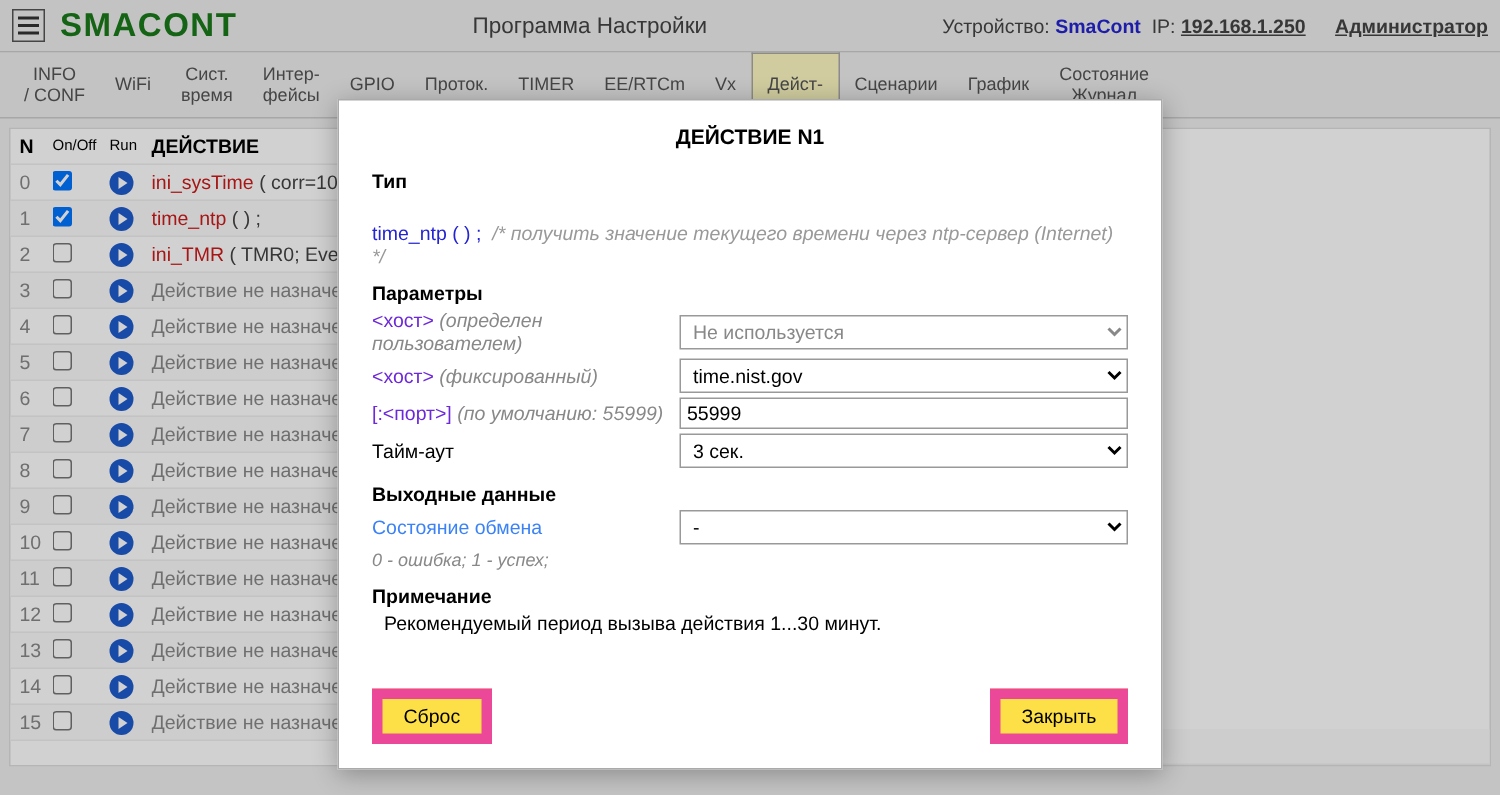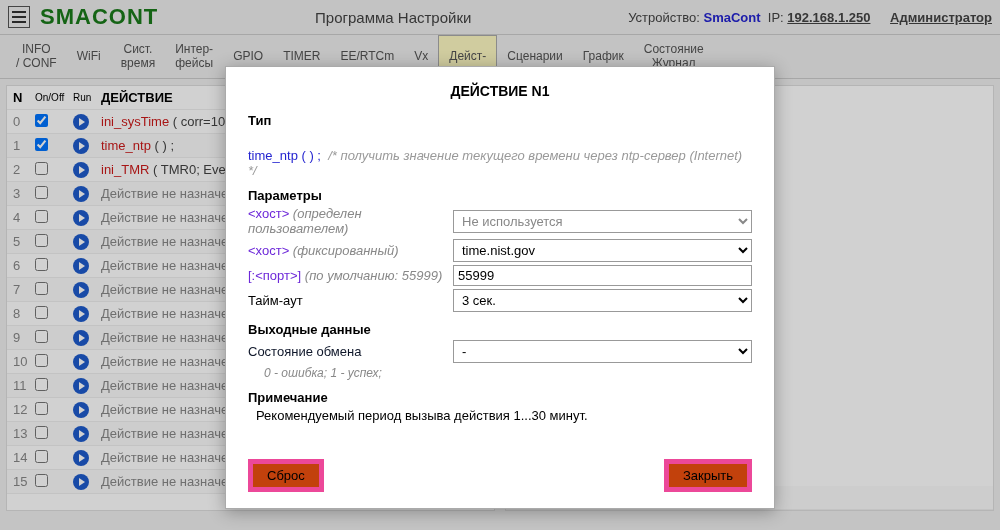--- a/index.html
+++ b/index.html
@@ -45,25 +45,25 @@
   .sect-title { font-weight: bold; font-size: 13px; margin-top: 10px; margin-bottom: 3px; }
   .type-line { font-size: 13px; margin-top: 20px; }
   .type-line .fn { color: #2424d0; }
   .type-line .cmt { color: #999; font-style: italic; }
   .param-row { display: flex; align-items: center; margin-bottom: 3px; font-size: 13px; }
   .param-label { width: 205px; }
   .param-label .var { color: #6d28d9; }
   .param-label .hint { font-style: italic; color: #888; text-align: center; }
   .param-input { flex: 1; }
   .param-input select, .param-input input { width: 100%; font-size: 13px; padding: 2px 4px; border: 1px solid #999; background: #fff; }
-  .out-label { color: #0f172a; font-size: 13px; }
-  .out-sub { color: #888; font-style: italic; font-size: 12px; margin-bottom: 10px; margin-left: 16px; }
+  .out-label { color: #3b82f6; font-size: 13px; }
+  .out-sub { color: #888; font-style: italic; font-size: 12px; margin-bottom: 10px; }
   .note-text { font-size: 13px; margin-bottom: 36px; padding-left: 8px; }
   .modal-buttons { display: flex; justify-content: space-between; }
-  .modal-buttons button { padding: 4px 14px; font-size: 13px; border: 5px solid #ec4899; background: #c2410c; cursor: pointer; }
+  .modal-buttons button { padding: 4px 14px; font-size: 13px; border: 7px solid #ec4899; background: #fde047; cursor: pointer; }
 </style>
 </head>
 <body>
 
 <div class="header">
   <div class="menu-btn">
       <span></span>
       <span></span>
       <span></span>
     </div>
@@ -77,20 +77,21 @@
     <span class="admin">Администратор</span>
   </div>
 </div>
 
 <div class="tabs" id="tabbar">
     <div class="tab">INFO<br>/ CONF</div>
     <div class="tab">WiFi</div>
     <div class="tab">Сист.<br>время</div>
     <div class="tab">Интер-<br>фейсы</div>
     <div class="tab">GPIO</div>
+    <div class="tab">Проток.</div>
     <div class="tab">TIMER</div>
     <div class="tab">EE/RTCm</div>
     <div class="tab">Vx</div>
     <div class="tab active">Дейст-</div>
     <div class="tab">Сценарии</div>
     <div class="tab">График</div>
     <div class="tab">Состояние<br>Журнал</div>
   </div>
 
 <div class="main">

